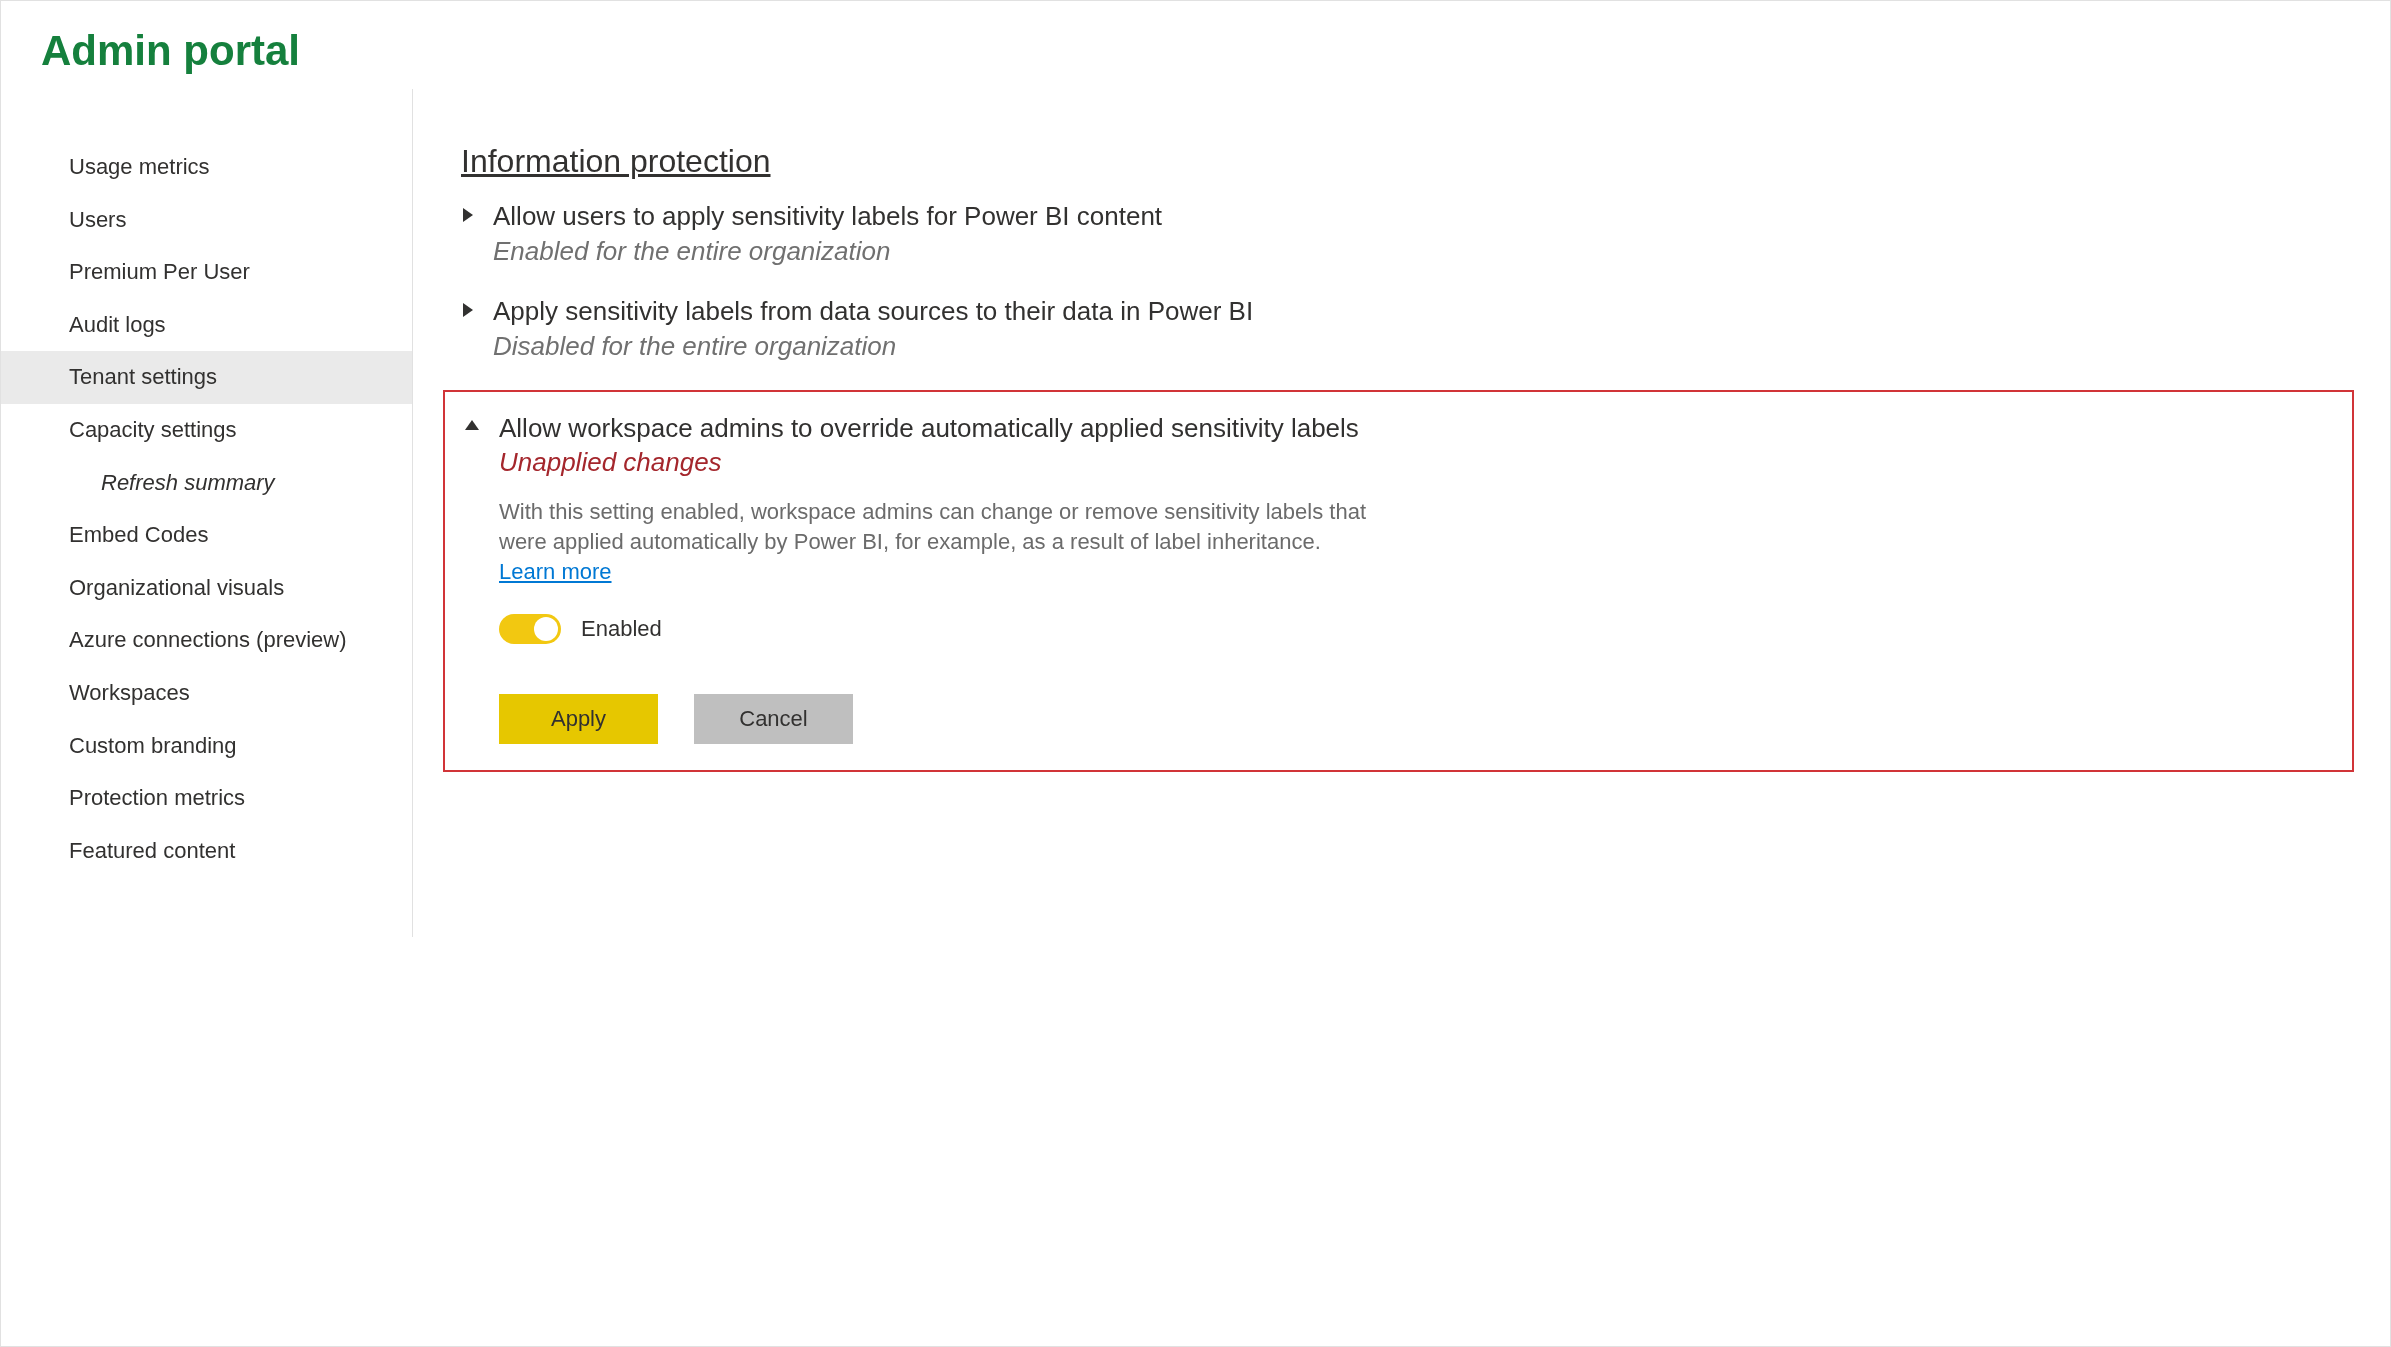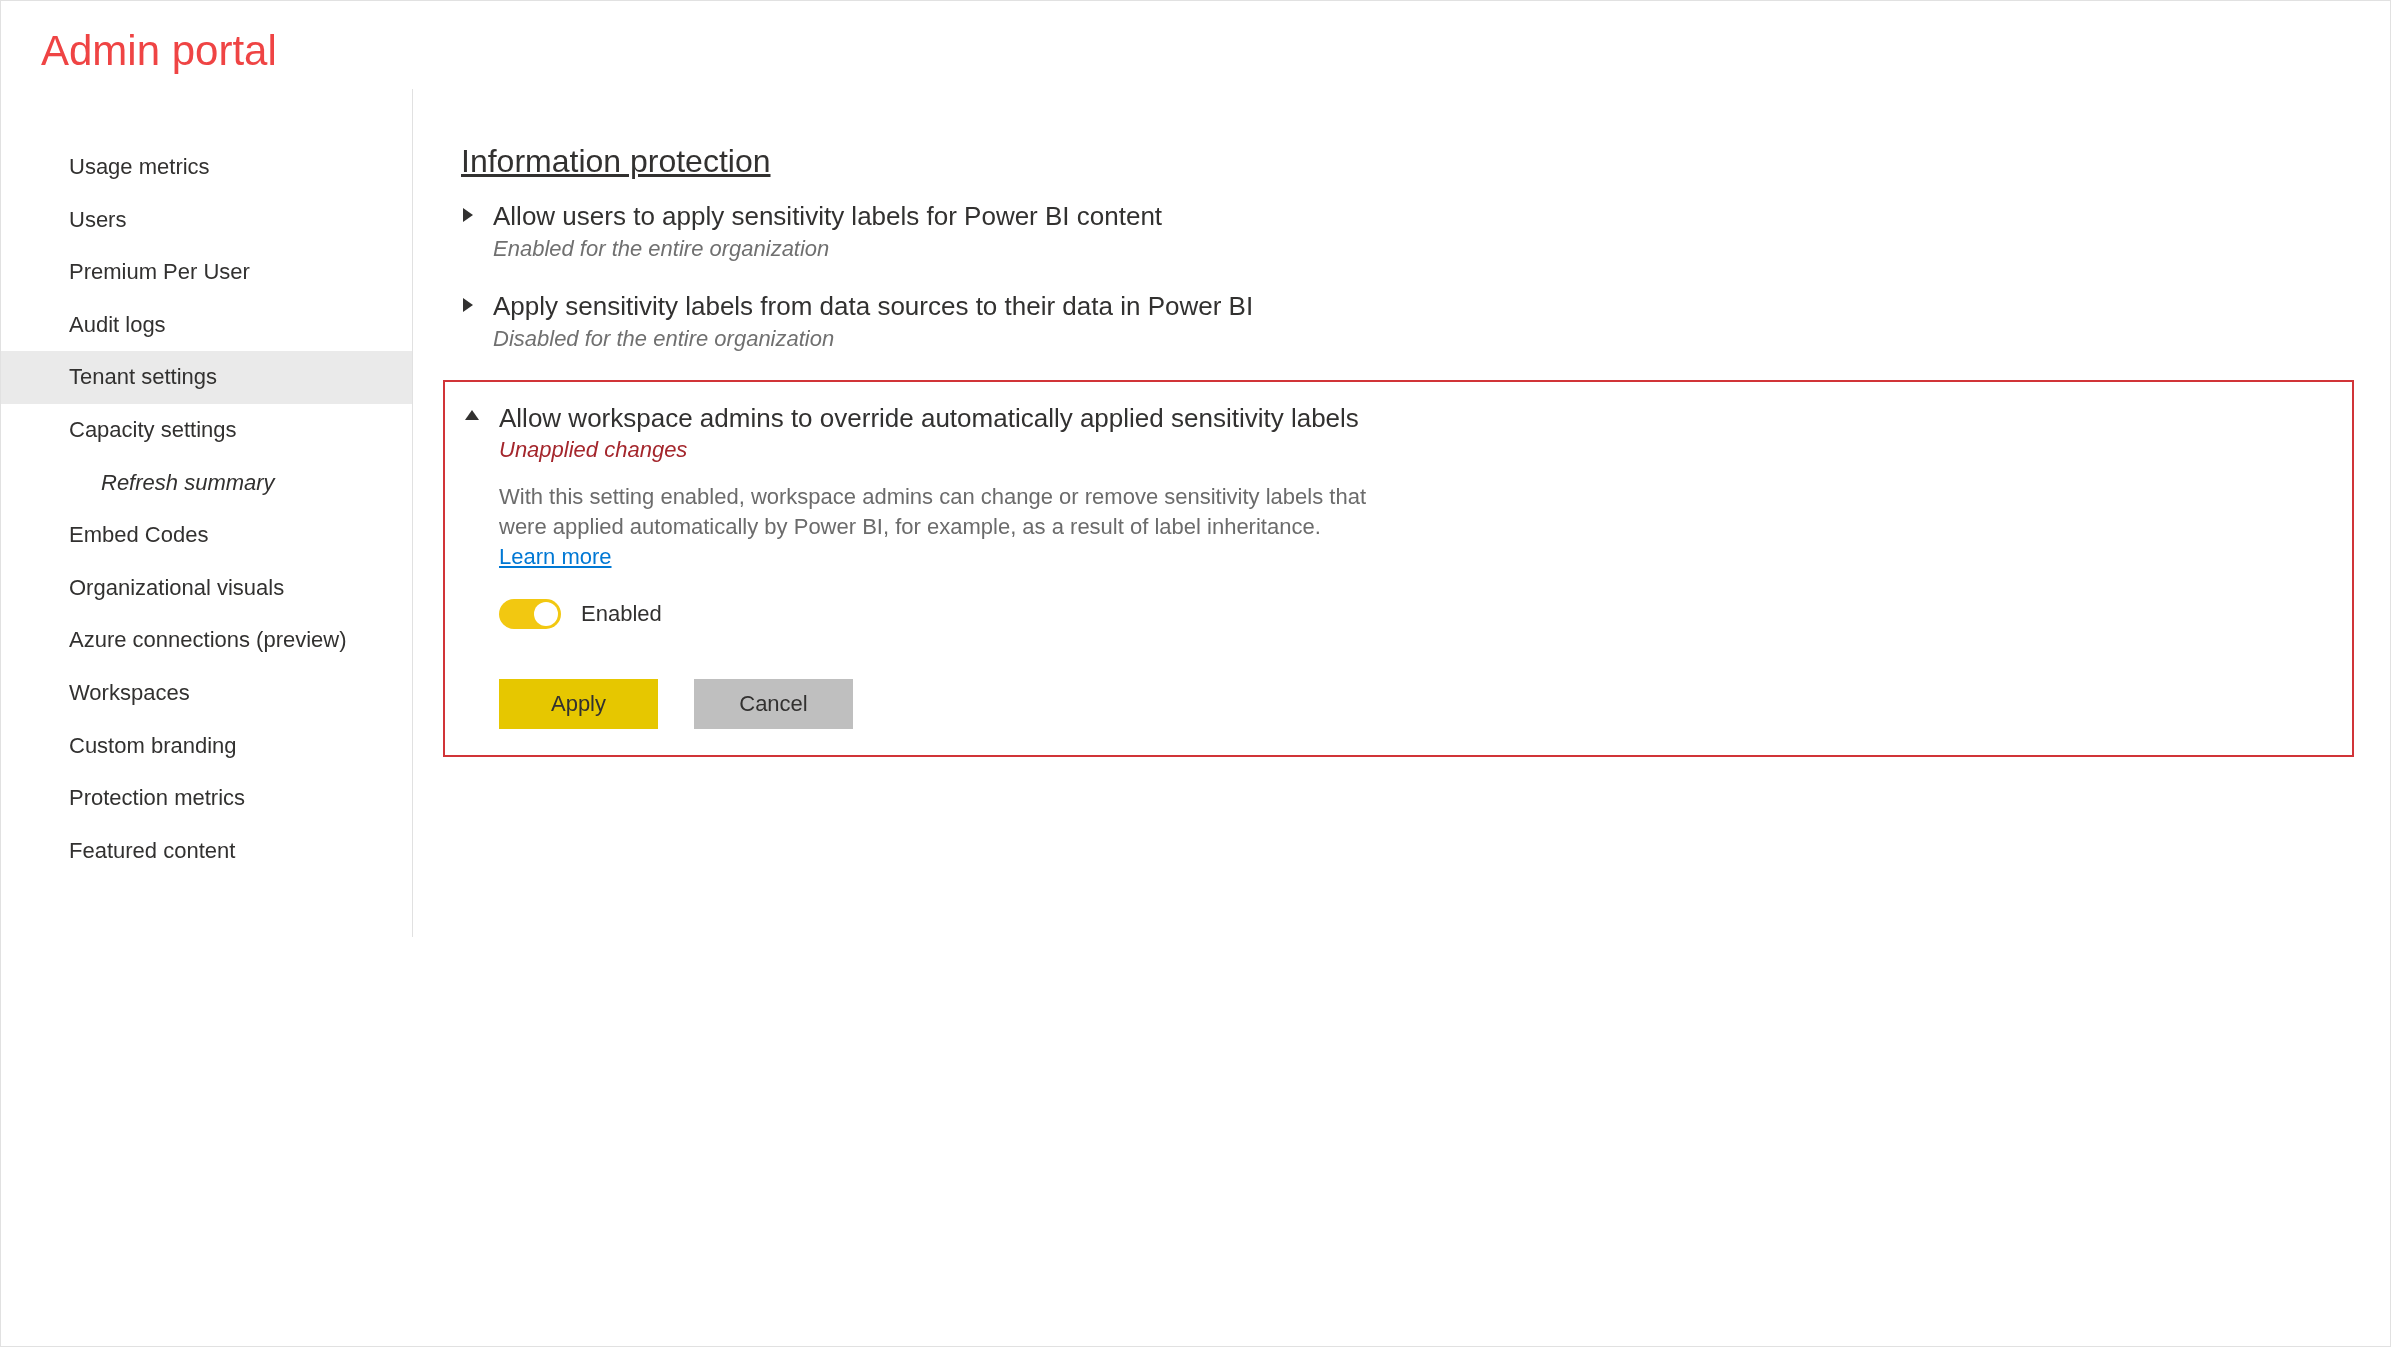--- a/index.html
+++ b/index.html
@@ -13,23 +13,23 @@
       color: #323130;
       font-size: 16px;
     }
     .page {
       border: 1px solid #e1e1e1;
       min-height: 100vh;
       padding: 0;
     }
     .page-title {
       font-size: 42px;
-      font-weight: 400;
+      font-weight: 700;
       padding: 26px 44px 14px 40px;
-      color: #ef4444;
+      color: #15803d;
     }
     .layout {
       display: flex;
     }
     .sidebar {
       width: 412px;
       border-right: 1px solid #e1e1e1;
       padding-top: 52px;
       padding-bottom: 60px;
       flex-shrink: 0;
@@ -75,21 +75,21 @@
     .caret-icon svg {
       display: block;
     }
     .setting-title {
       font-size: 26px;
       font-weight: 400;
       color: #323130;
       line-height: 1.3;
     }
     .setting-status {
-      font-size: 22px;
+      font-size: 26px;
       font-style: italic;
       color: #707070;
       margin-top: 2px;
     }
     .setting-status.warn {
       color: #a4262c;
     }
     .setting-body {
       padding-left: 36px;
       margin-top: 19px;

